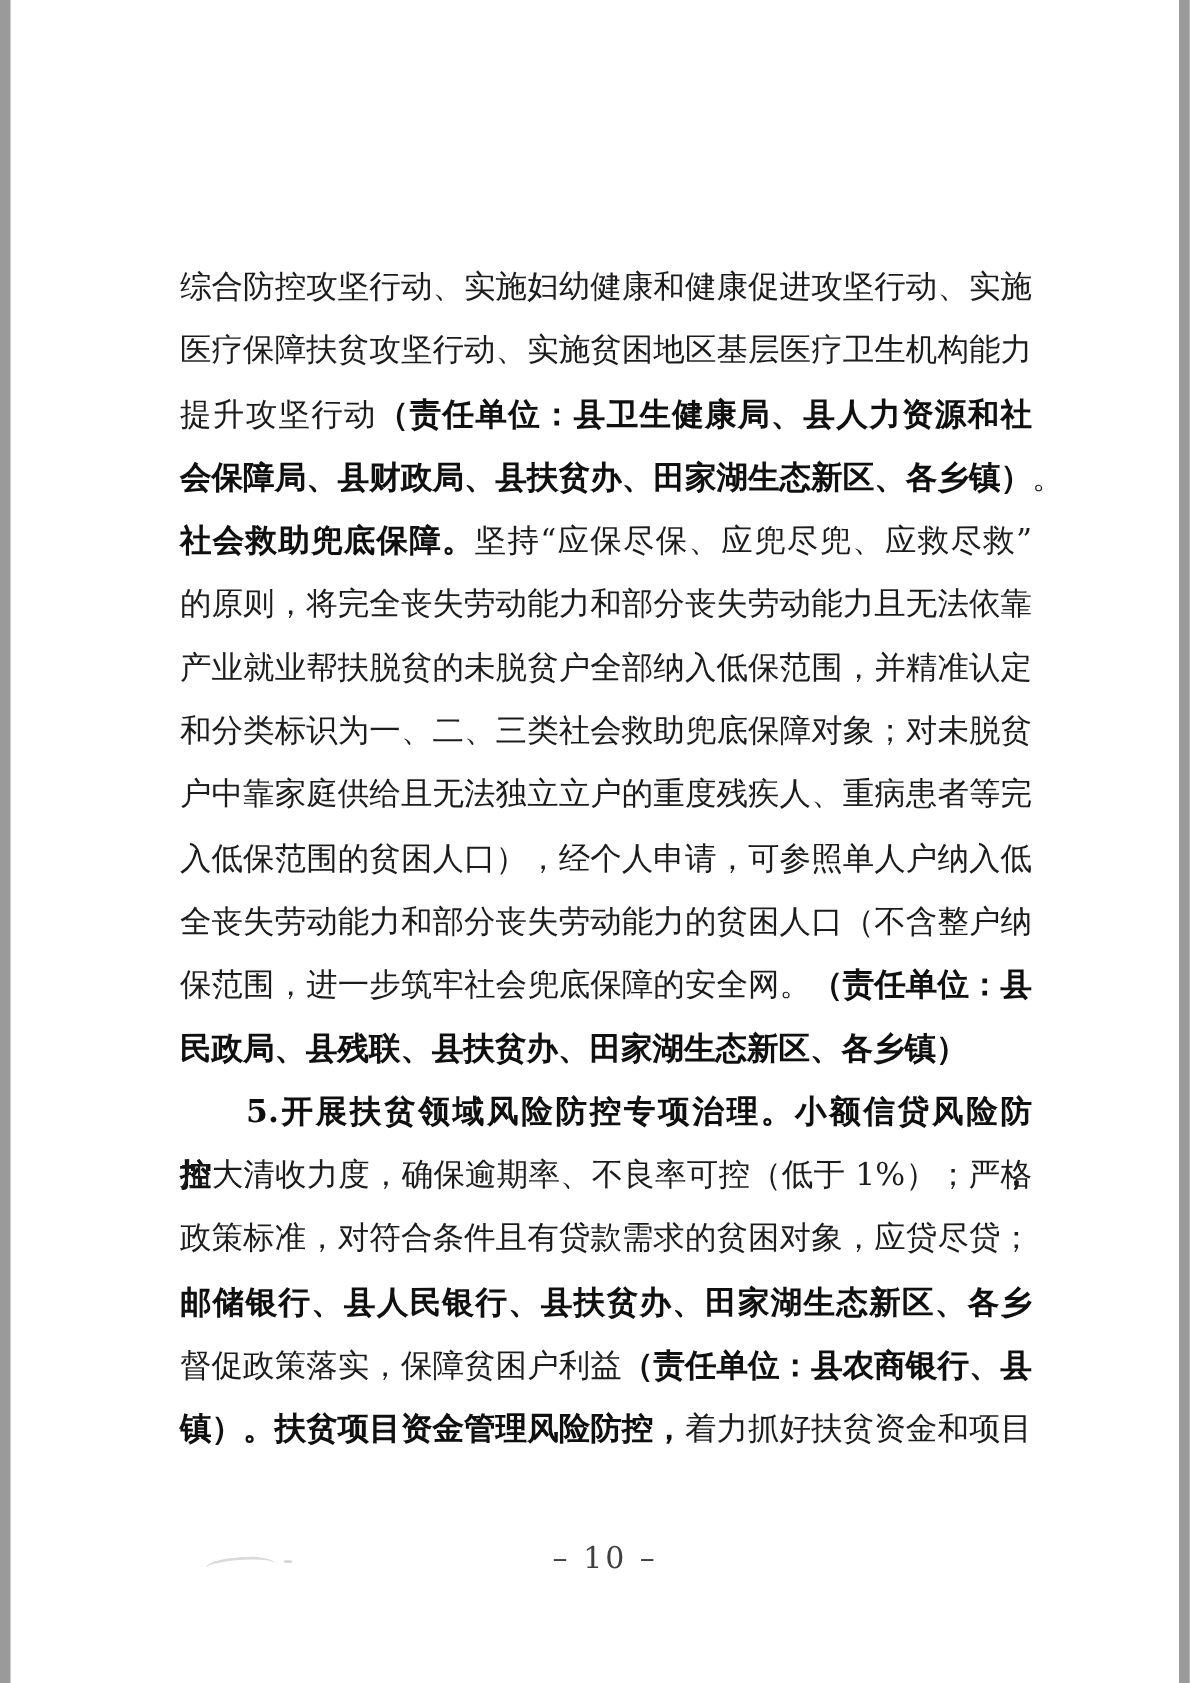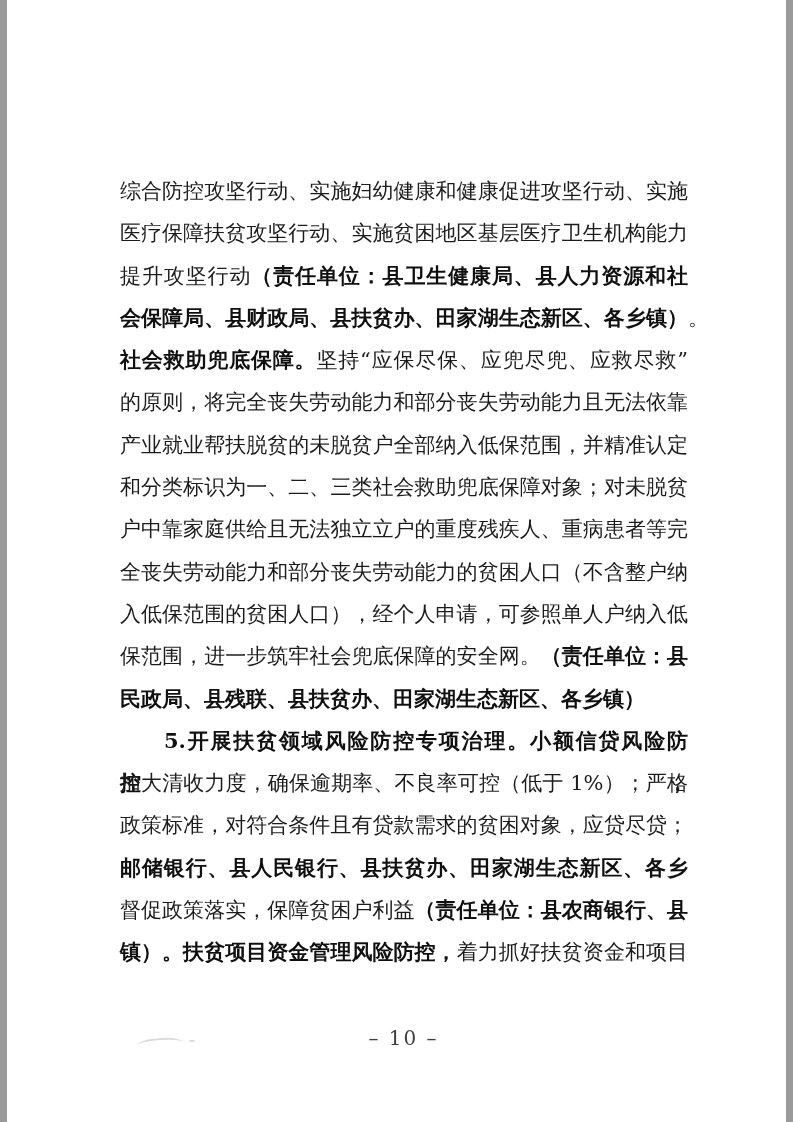--- a/index.html
+++ b/index.html
@@ -91,22 +91,22 @@
 
   <div class="line just"><span class="">综合防控攻坚行动、实施妇幼健康和健康促进攻坚行动、实施</span></div>
       <div class="line just"><span class="">医疗保障扶贫攻坚行动、实施贫困地区基层医疗卫生机构能力</span></div>
       <div class="line just"><span class="">提升攻坚行动</span><span class="b">（责任单位：县卫生健康局、县人力资源和社</span></div>
       <div class="line just"><span class="b">会保障局、县财政局、县扶贫办、田家湖生态新区、各乡镇）</span><span class=" hang">。</span></div>
       <div class="line just"><span class="b">社会救助兜底保障。</span><span class="">坚持“应保尽保、应兜尽兜、应救尽救”</span></div>
       <div class="line just"><span class="">的原则，将完全丧失劳动能力和部分丧失劳动能力且无法依靠</span></div>
       <div class="line just"><span class="">产业就业帮扶脱贫的未脱贫户全部纳入低保范围，并精准认定</span></div>
       <div class="line just"><span class="">和分类标识为一、二、三类社会救助兜底保障对象；对未脱贫</span></div>
       <div class="line just"><span class="">户中靠家庭供给且无法独立立户的重度残疾人、重病患者等完</span></div>
+      <div class="line just"><span class="">入低保范围的贫困人口），经个人申请，可参照单人户纳入低</span></div>
       <div class="line just"><span class="">全丧失劳动能力和部分丧失劳动能力的贫困人口（不含整户纳</span></div>
-      <div class="line just"><span class="">入低保范围的贫困人口），经个人申请，可参照单人户纳入低</span></div>
       <div class="line just"><span class="">保范围，进一步筑牢社会兜底保障的安全网。</span><span class="b">（责任单位：县</span></div>
       <div class="line"><span class="b">民政局、县残联、县扶贫办、田家湖生态新区、各乡镇）</span></div>
       <div class="line just ind"><span class="b">5.开展扶贫领域风险防控专项治理。小额信贷风险防控，</span></div>
       <div class="line just"><span class="">加大清收力度，确保逾期率、不良率可控（低于 1%）；严格</span></div>
       <div class="line just"><span class="">政策标准，对符合条件且有贷款需求的贫困对象，应贷尽贷；</span></div>
       <div class="line just"><span class="b">邮储银行、县人民银行、县扶贫办、田家湖生态新区、各乡</span></div>
       <div class="line just"><span class="">督促政策落实，保障贫困户利益</span><span class="b">（责任单位：县农商银行、县</span></div>
       <div class="line just"><span class="b">镇）。扶贫项目资金管理风险防控，</span><span class="">着力抓好扶贫资金和项目</span></div>
     </div>
 

